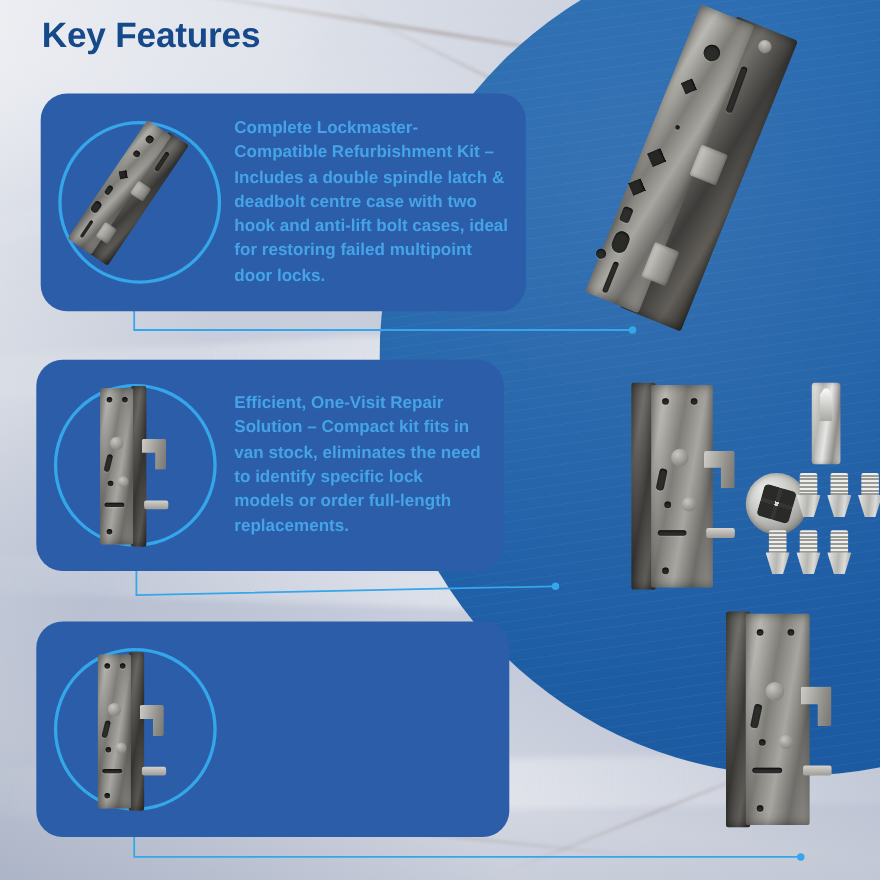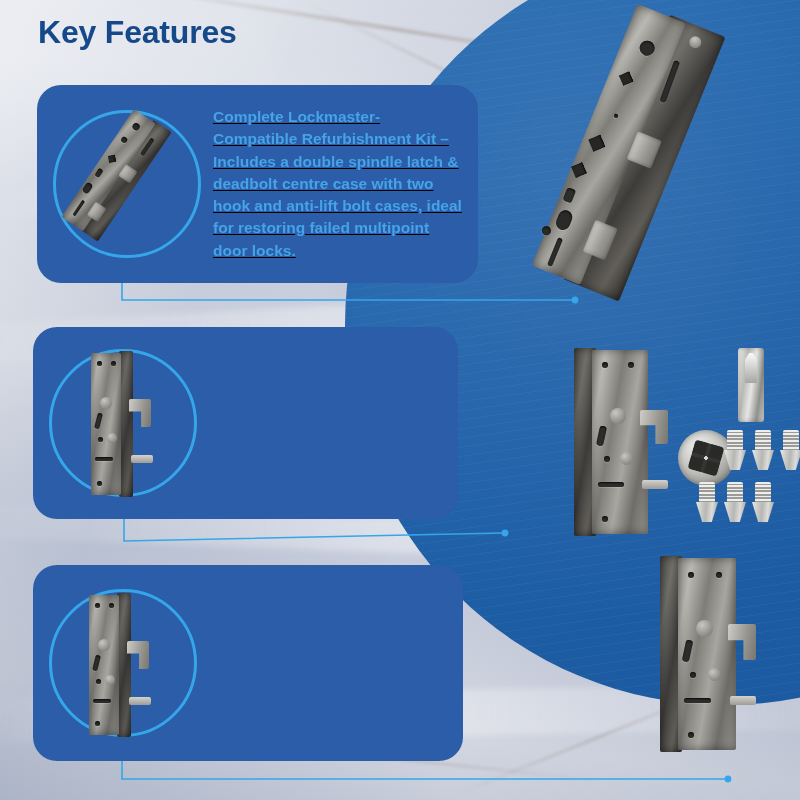--- a/index.html
+++ b/index.html
@@ -62,21 +62,21 @@
     font-size:32px; font-weight:bold; letter-spacing:-.2px;
     color:#16498a;
     text-align:right;
   }
 
   
   .card {
     position:absolute;
     background:#2b5da8;
     border-radius:24px;
-    display:flex; align-items:center;text-decoration:underline;
+    display:flex; align-items:center;
   }
   .card.c1 { left:37px; top:85px;  width:441px; height:198px; }
   .card.c2 { left:33px; top:327px; width:425px; height:192px; }
   .card.c3 { left:33px; top:565px; width:430px; height:196px; }
 
   .thumb {
     position:relative; flex:0 0 auto;
     width:152px; height:152px; margin-left:14px;
   }
   .thumb .ring {
@@ -301,20 +301,21 @@
           <div class="slot" style="left:5px; top:62px; width:5px; height:16px; transform:rotate(14deg);"></div>
           <div class="hole" style="left:7px; top:86px; width:5px; height:5px;"></div>
           <div class="boss" style="left:16px; top:82px; width:10px; height:10px;"></div>
           <div class="slot" style="left:4px; top:106px; width:18px; height:4px;"></div>
           <div class="hole" style="left:6px; top:130px; width:5px; height:5px;"></div>
           <div class="hook" style="left:38px; top:48px; width:22px; height:28px; clip-path:polygon(0 0,100% 0,100% 100%,55% 100%,55% 45%,0 45%); border-radius:2px;"></div>
           <div class="pin" style="left:40px; top:104px; width:22px; height:8px;"></div>
         </div>
       </div>
     </div>
+    <div class="card-text">Efficient, One-Visit Repair Solution – Compact kit fits in van stock, eliminates the need to identify specific lock models or order full-length replacements.</div>
   </div>
 
   <div class="card c3">
     <div class="thumb">
       <div class="ring"></div>
       <div class="art">
         <div class="lock" style="left:42px; top:6px; width:92px; height:146px;">
           <div class="dark-plate" style="left:28px; top:0px; width:14px; height:144px; border-radius:2px;"></div>
           <div class="body-plate" style="left:0px; top:2px; width:30px; height:140px; border-radius:2px;"></div>
           <div class="hole" style="left:6px; top:10px; width:5px; height:5px;"></div>

